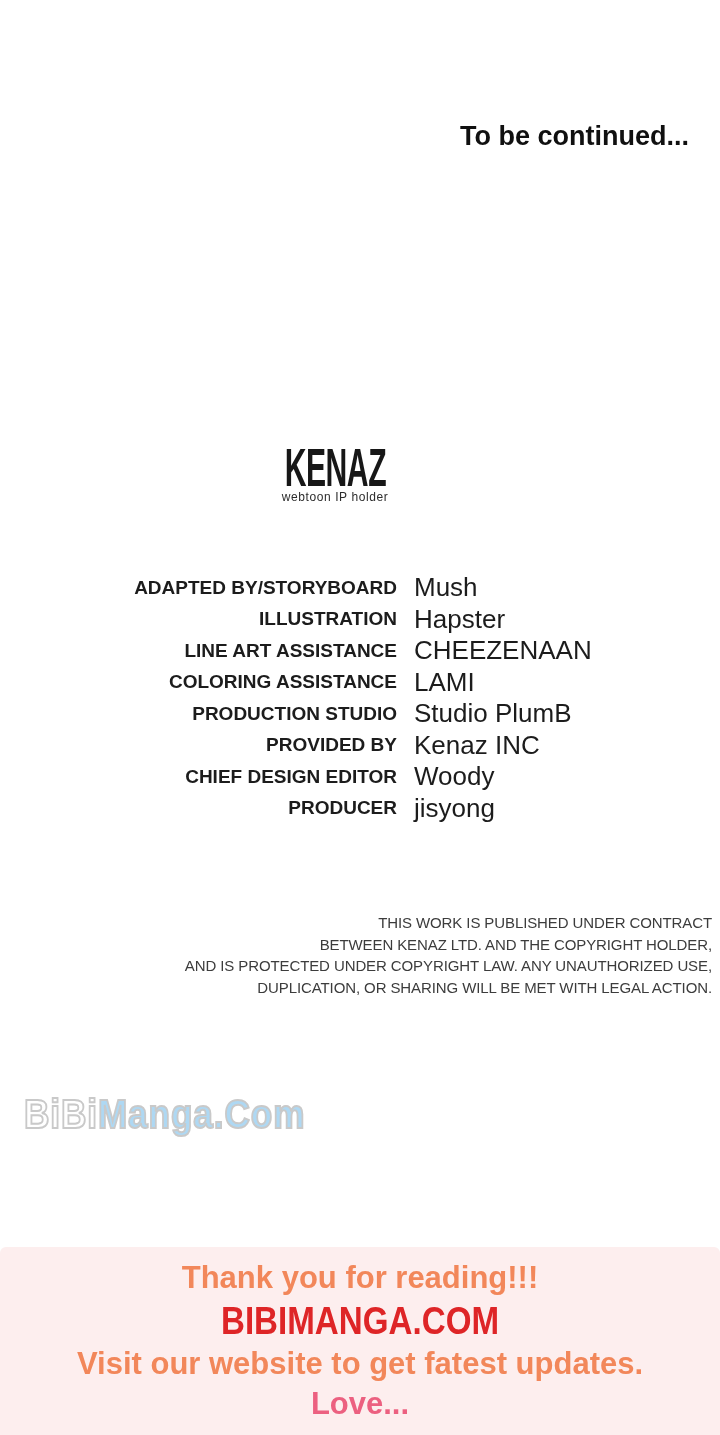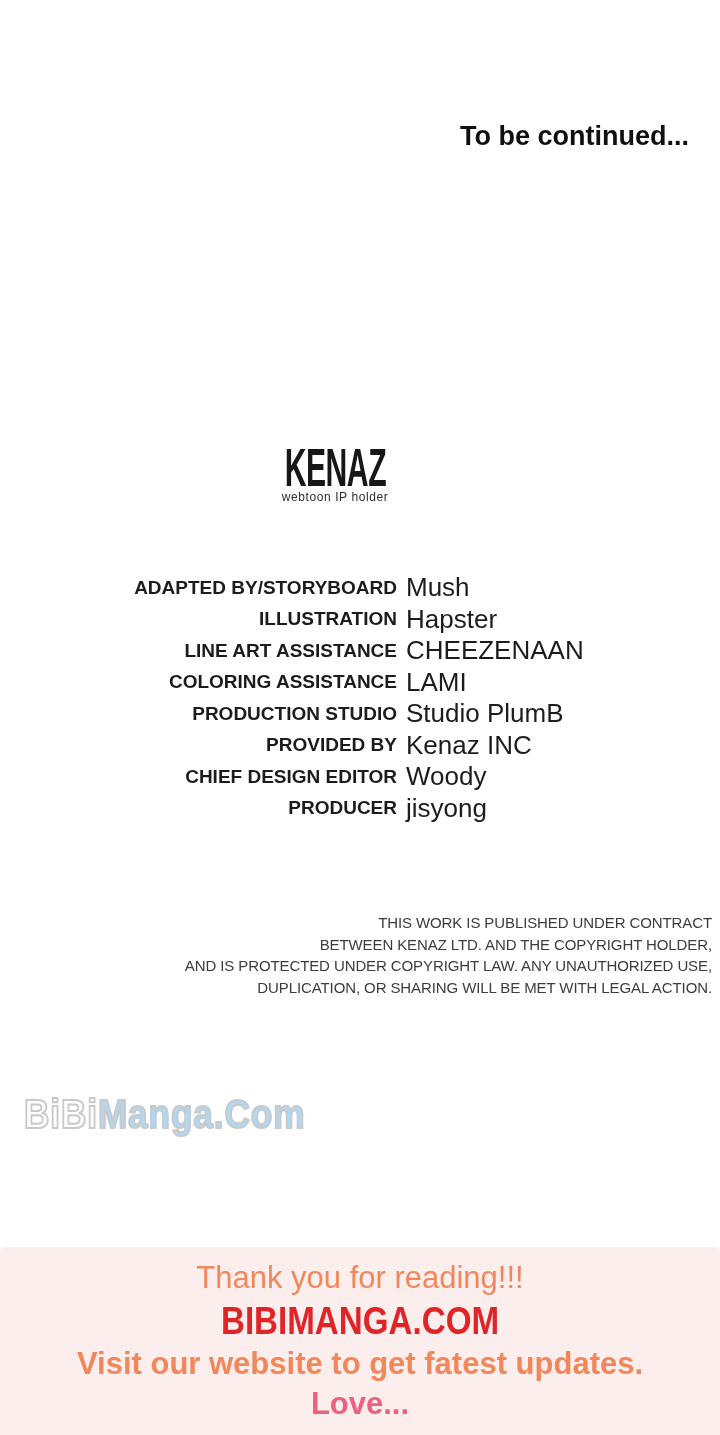--- a/index.html
+++ b/index.html
@@ -39,21 +39,21 @@
     transform-origin:center center;
   }
   .tagline{
     margin-top:-6px;
     font-size:12px;color:#2c2c2c;letter-spacing:0.6px;
   }
   .credits{
     position:absolute;top:572px;left:0;width:720px;
     display:grid;
     grid-template-columns:397px 1fr;
-    column-gap:9px;
+    column-gap:17px;
     grid-auto-rows:31.5px;
     align-items:center;
     color:var(--ink);
   }
   .credits .role{
     text-align:right;
     font-size:19px;font-weight:700;
   }
   .credits .name{
     font-size:26px;font-weight:400;
@@ -83,21 +83,21 @@
   .footer{
     position:absolute;top:1247px;left:0;
     width:720px;height:188px;
     background:var(--footer-bg);
     border-radius:6px 6px 0 0;
     text-align:center;
     line-height:1.15;
   }
   .f-thanks{
     padding-top:13px;
-    font-size:31px;font-weight:400;color:var(--orange);
+    font-size:31px;font-weight:700;color:var(--orange);
   }
   .f-site{
     margin-top:3px;
     font-size:39px;font-weight:700;color:var(--red);
     transform:scaleX(0.85);transform-origin:center center;
     letter-spacing:0;
   }
   .f-visit{
     margin-top:3px;
     font-size:31px;font-weight:700;color:var(--orange);

